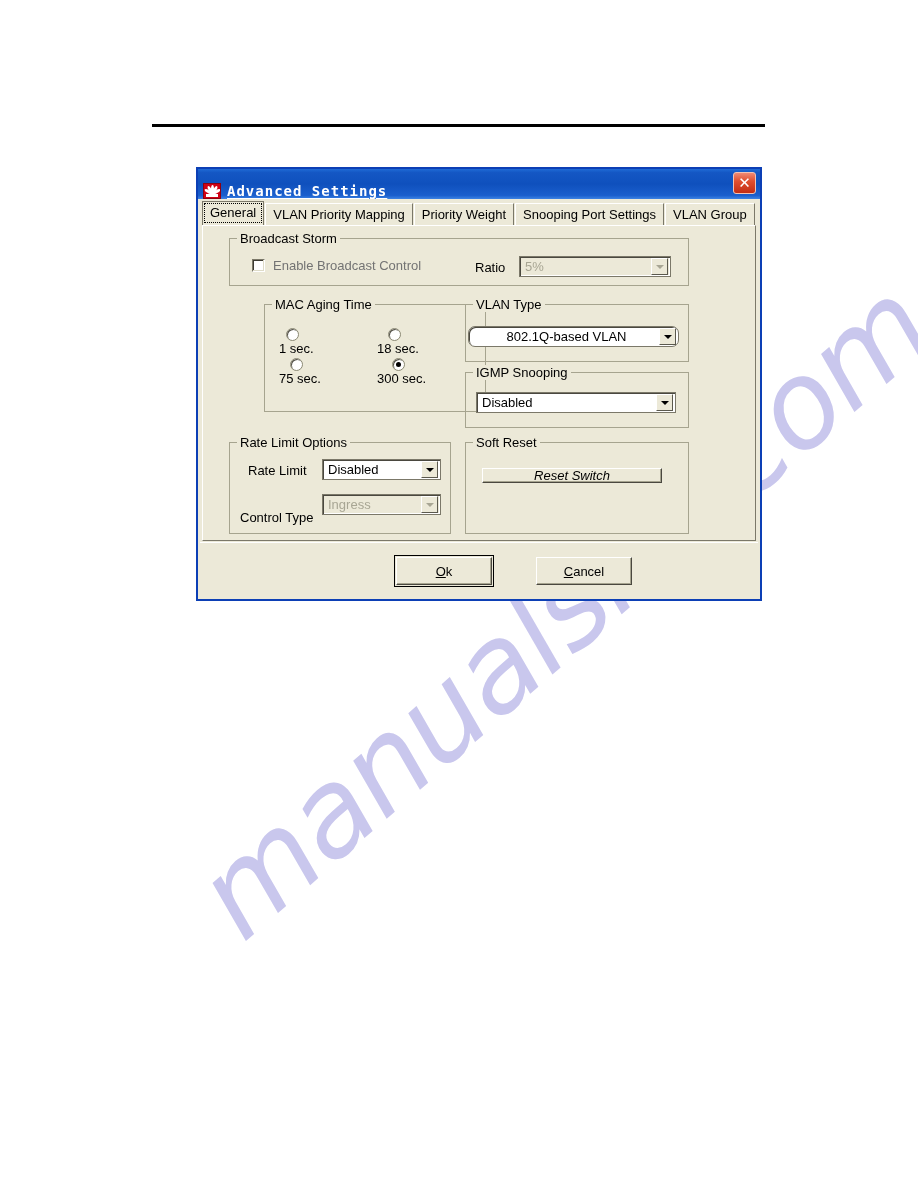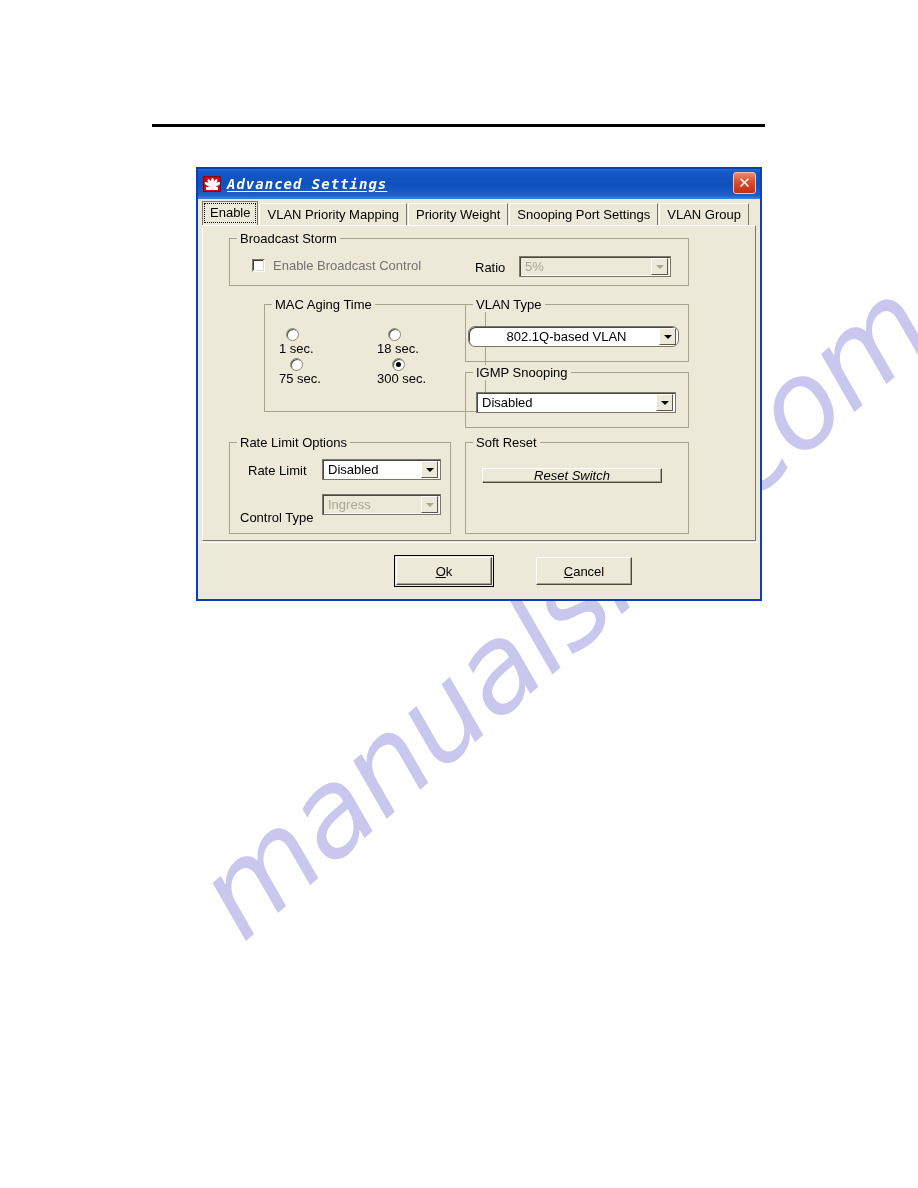--- a/index.html
+++ b/index.html
@@ -58,24 +58,23 @@
     border: 2px solid #0c3fb5;
     background: #ece9d8;
     box-sizing: border-box;
   }
 
   
   #titlebar {
     height: 30px;
     background: linear-gradient(to bottom, #1f6bd6 0%, #1457c4 12%, #0f50bd 50%, #1a5fcd 88%, #3d83e4 100%);
     display: flex;
-    align-items: center;
+    align-items: flex-end;
     padding: 0 3px 0 5px;
     position: relative;
-    font-style: italic;
   }
   #app-logo {
     width: 18px;
     height: 16px;
     background: #d00014;
     position: relative;
     margin-right: 6px;
     flex: none;
     border: 1px solid #8d0010;
     box-sizing: border-box;
@@ -363,21 +362,21 @@
       <div class="petal" style="transform:rotate(0deg)"></div>
       <div class="petal" style="transform:rotate(30deg)"></div>
       <div class="petal" style="transform:rotate(60deg)"></div>
       <div class="bar"></div>
     </div>
     <div id="title-text">Advanced Settings</div>
     <div id="close-button">✕</div>
   </div>
 
   <div id="tabstrip">
-    <div class="tab active">Enable</div>
+    <div class="tab active">General</div>
     <div class="tab">VLAN Priority Mapping</div>
     <div class="tab">Priority Weight</div>
     <div class="tab">Snooping Port Settings</div>
     <div class="tab">VLAN Group</div>
   </div>
 
   <div id="tabpanel">
 
     <div class="group" id="grp-broadcast">
       <div class="group-title">Broadcast Storm</div>

